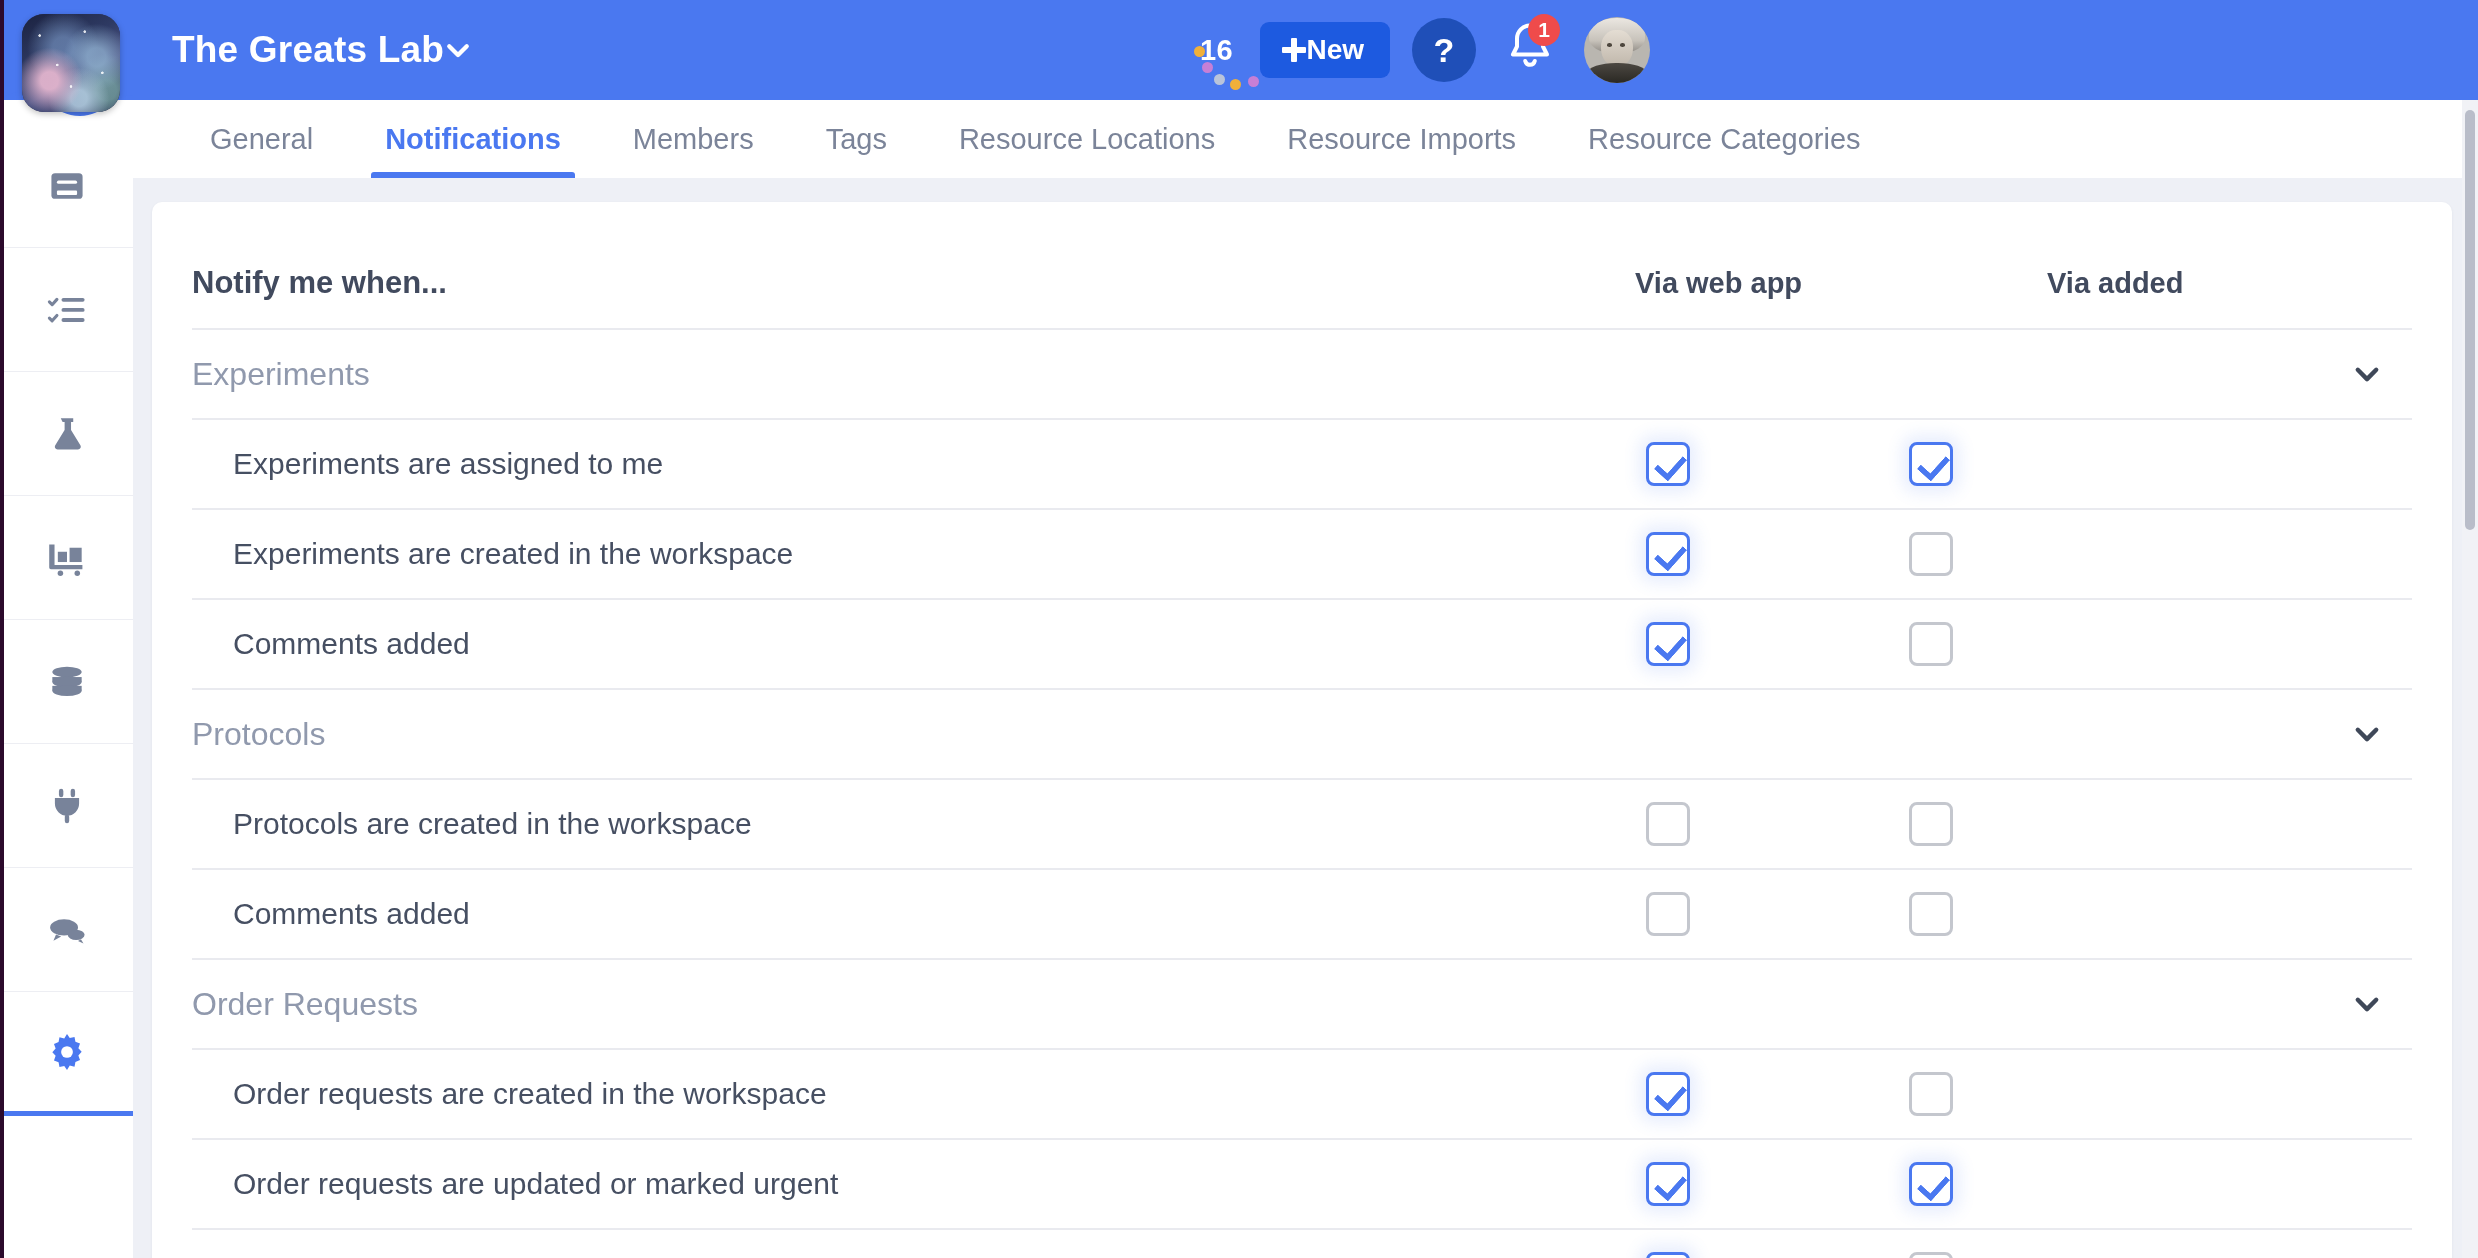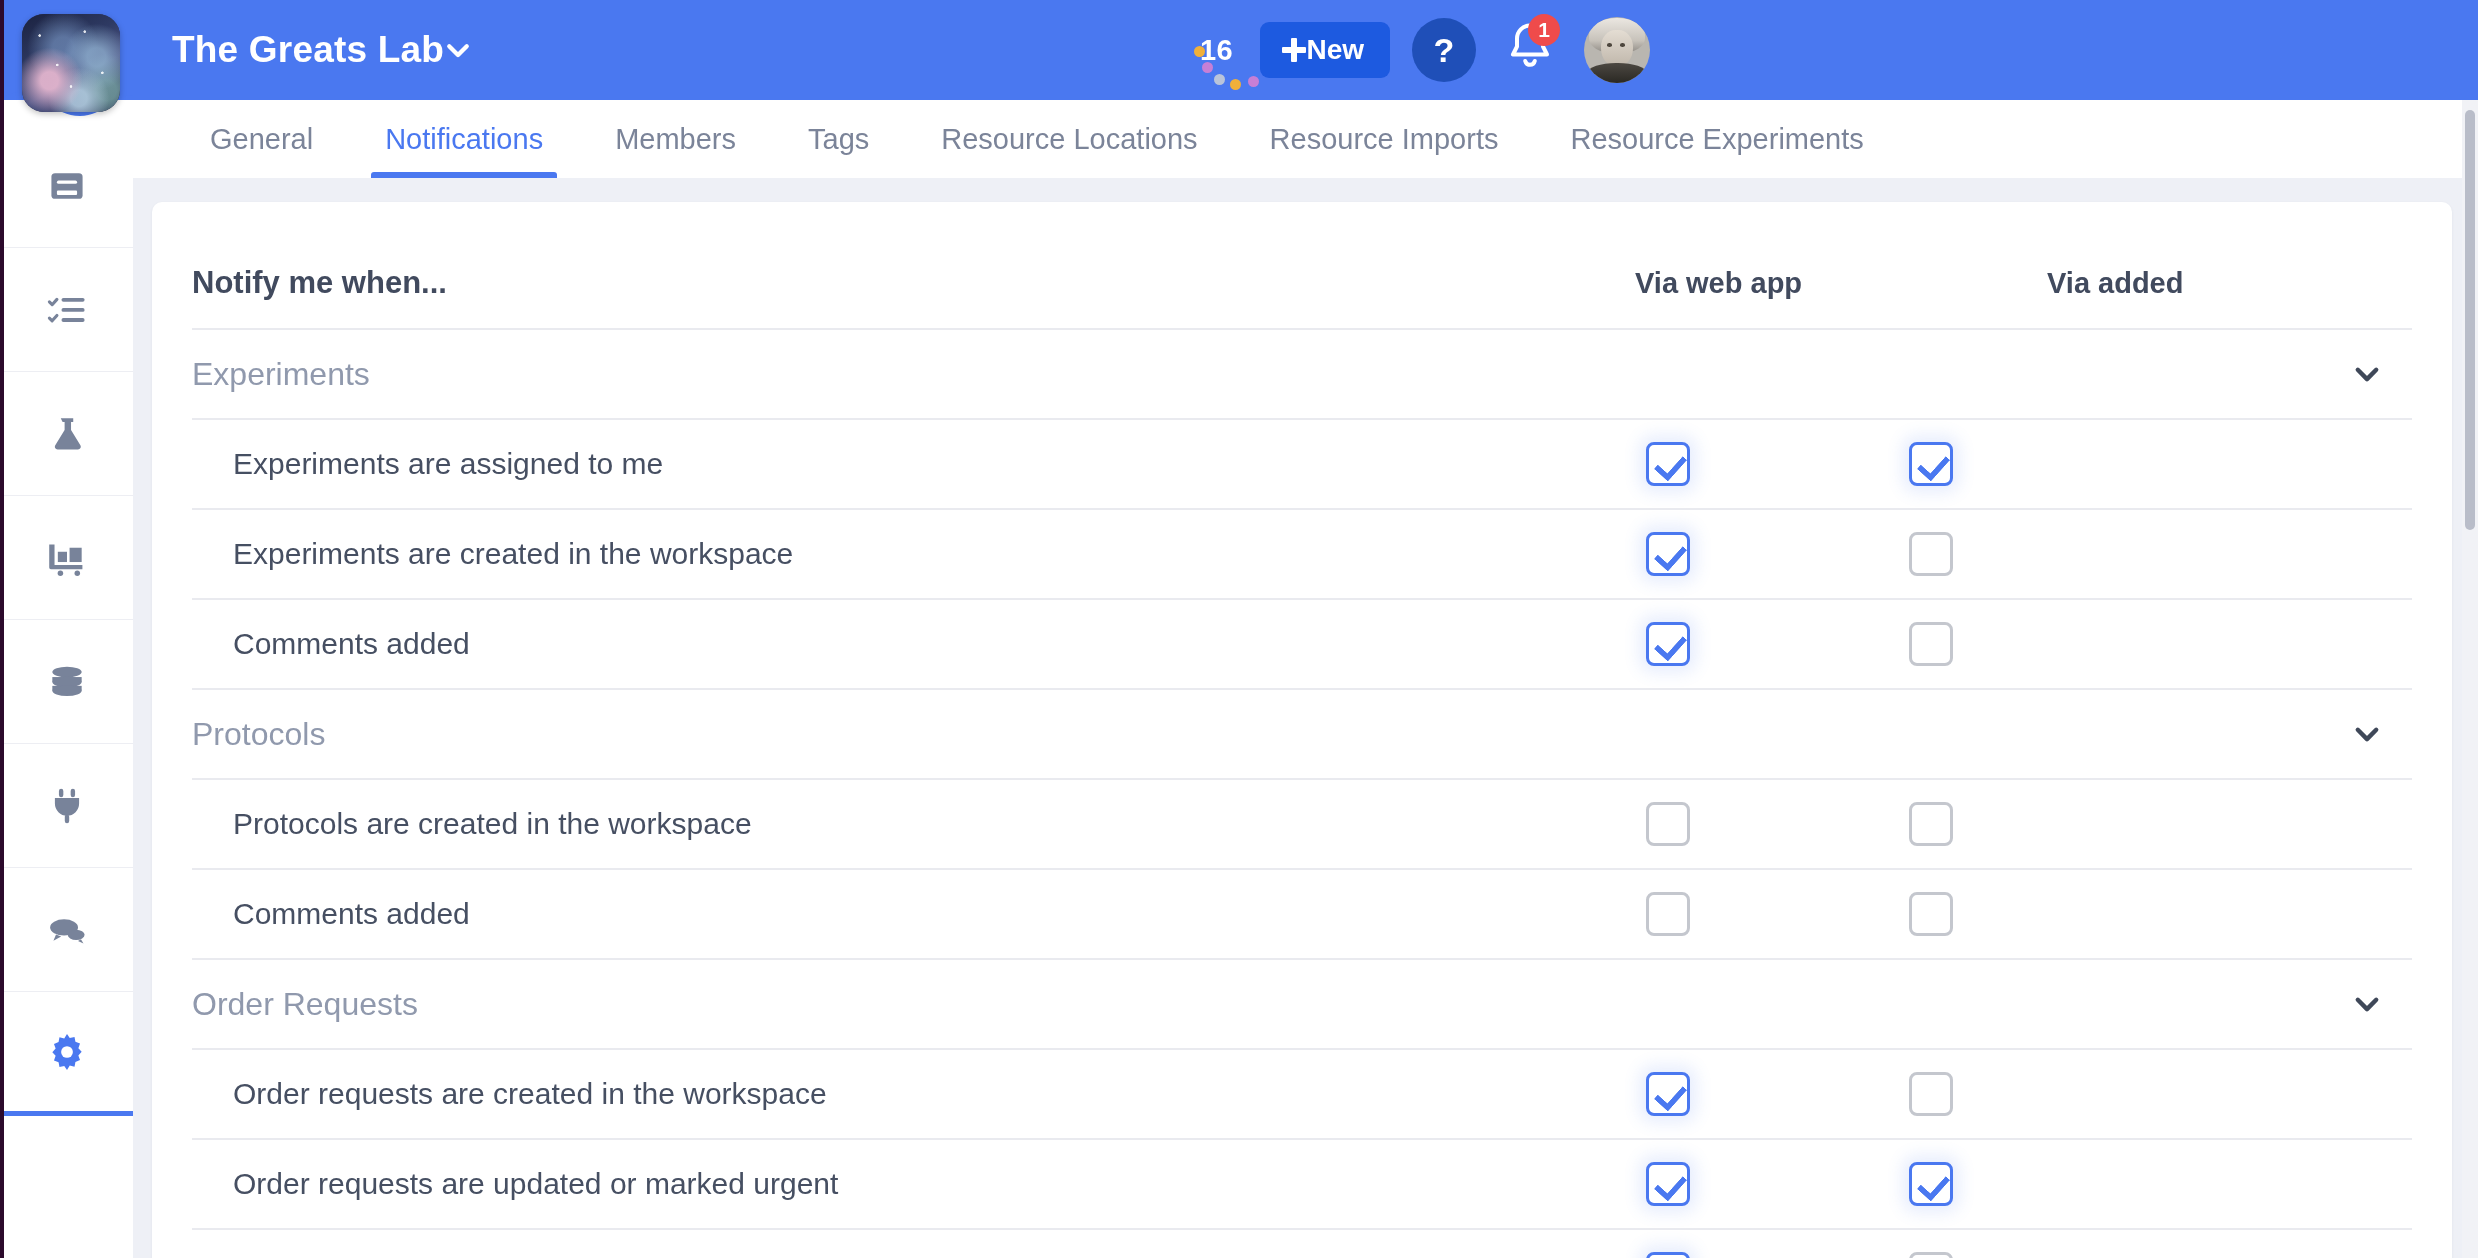--- a/index.html
+++ b/index.html
@@ -264,21 +264,21 @@
     position: relative;
     height: 78px;
     display: flex;
     align-items: center;
     padding: 0 36px;
     font-size: 29px;
     color: #7b8499;
     white-space: nowrap;
     cursor: pointer;
   }
-  .tab.active { color: #4a78f0; font-weight: normal; }
+  .tab.active { color: #4a78f0; font-weight: bold; }
   .tab.active::after {
     content: "";
     position: absolute;
     left: 22px; right: 22px; bottom: 0;
     height: 6px;
     background: #4a78f0;
     border-radius: 3px 3px 0 0;
   }
 
   
@@ -558,21 +558,21 @@
   </div>
 
   <div class="tabbar">
     <div class="tabs">
       <div class="tab">General</div>
       <div class="tab active">Notifications</div>
       <div class="tab">Members</div>
       <div class="tab">Tags</div>
       <div class="tab">Resource Locations</div>
       <div class="tab">Resource Imports</div>
-      <div class="tab">Resource Experiments</div>
+      <div class="tab">Resource Categories</div>
     </div>
   </div>
 
   <div class="card">
     <div class="card-inner">
 
       <div class="thead">
         <div class="th-label">Notify me when...</div>
         <div class="th-col web">Via web app</div>
         <div class="th-col email">Via added</div>

